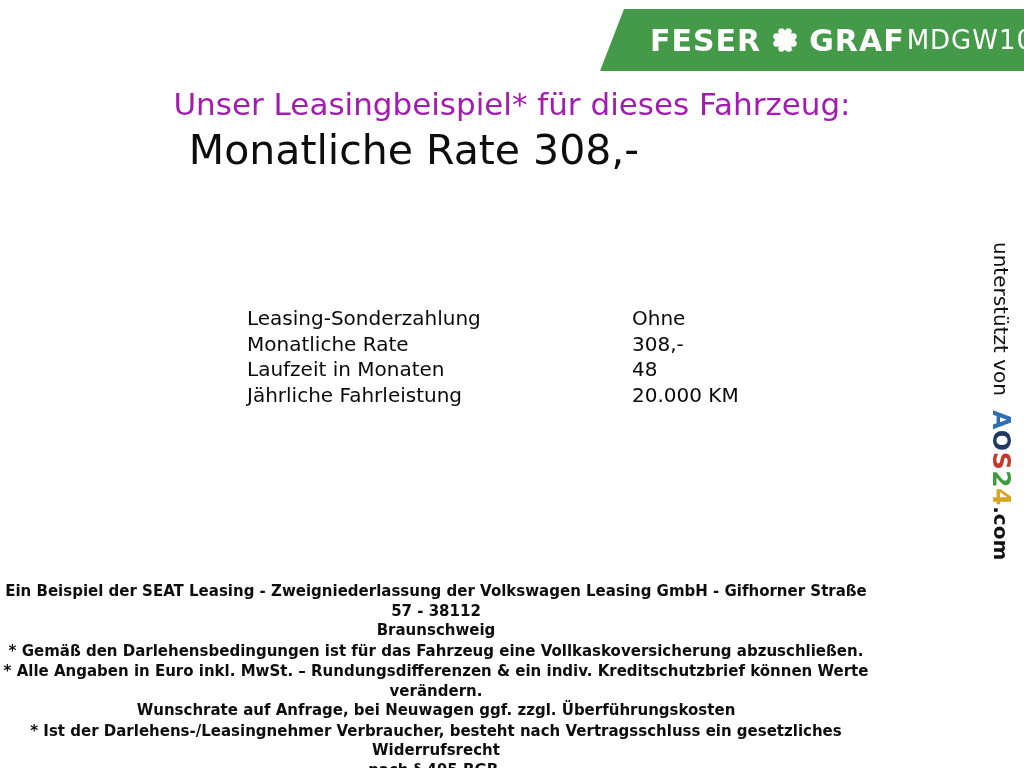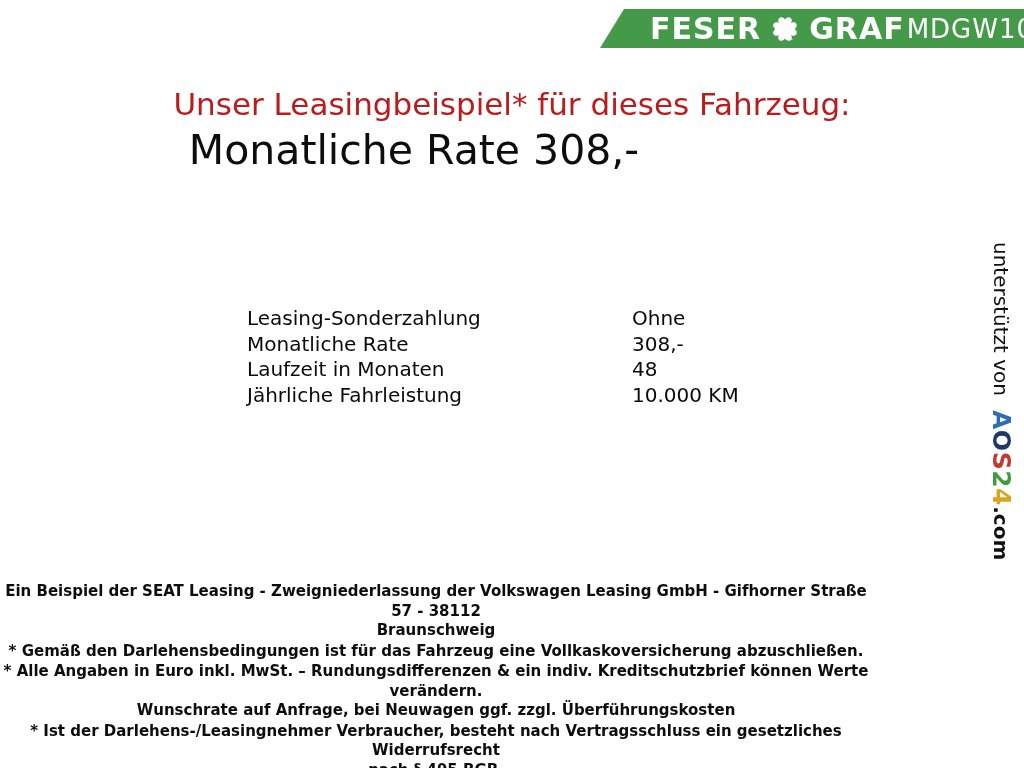--- a/index.html
+++ b/index.html
@@ -4,32 +4,32 @@
 <title>Monatliche Rate 308,-</title>
 <style>
   html,body{margin:0;padding:0;}
   body{
     width:1024px;height:768px;position:relative;overflow:hidden;
     background:#ffffff;color:#0d0d0d;
     font-family:"DejaVu Sans","Liberation Sans",sans-serif;
   }
   
   .banner{
-    position:absolute;top:9px;right:0;width:424px;height:39px;
+    position:absolute;top:9px;right:0;width:424px;height:62px;
     clip-path:polygon(24px 0,100% 0,100% 100%,0 100%);
     display:flex;align-items:center;padding-left:50px;box-sizing:border-box;
     color:#ffffff;white-space:nowrap;
   }
   .banner .brand{font-weight:bold;font-size:30px;letter-spacing:1px;}
   .banner .clover{width:34px;height:34px;margin:0 7px;flex:0 0 auto;}
   .banner .code{font-size:26px;font-weight:normal;letter-spacing:1px;margin-left:2px;}
   
   .h-sub{
     position:absolute;top:86px;left:0;width:1024px;text-align:center;
-    font-size:31px;line-height:1.2;color:#b91c1c;
+    font-size:31px;line-height:1.2;color:#a21caf;
   }
   .h-main{
     position:absolute;top:127px;left:0;width:828px;text-align:center;
     font-size:41px;line-height:1.15;color:#0d0d0d;
   }
   
   .details{
     position:absolute;top:306px;left:227px;
     display:grid;grid-template-columns:385px auto;
     font-size:20px;line-height:25.6px;color:#0a0a0a;margin-left:20px;
@@ -73,21 +73,21 @@
 <div class="h-main">Monatliche Rate 308,-</div>
 
 <div class="details">
   <span>Leasing-Sonderzahlung</span>
   <span>Ohne</span>
   <span>Monatliche Rate</span>
   <span>308,-</span>
   <span>Laufzeit in Monaten</span>
   <span>48</span>
   <span>Jährliche Fahrleistung</span>
-  <span>10.000 KM</span>
+  <span>20.000 KM</span>
 </div>
 
 <div class="sidebar-vertical">
   <span>unterstützt von </span><span class="aos-logo"><span style="color: rgb(46, 109, 180);">A</span><span style="color: rgb(31, 56, 100);">O</span><span style="color: rgb(194, 58, 47);">S</span><span style="color: rgb(63, 155, 63);">2</span><span style="color: rgb(217, 165, 32);">4</span></span><span class="aos-suffix" style="color: rgb(17, 17, 17);">.com</span>
 </div>
 
 <div class="footer">
   <p>
     <span>Ein Beispiel der SEAT Leasing - Zweigniederlassung der Volkswagen Leasing GmbH - Gifhorner Straße 57 - 38112</span><br>
     <span>Braunschweig</span>

